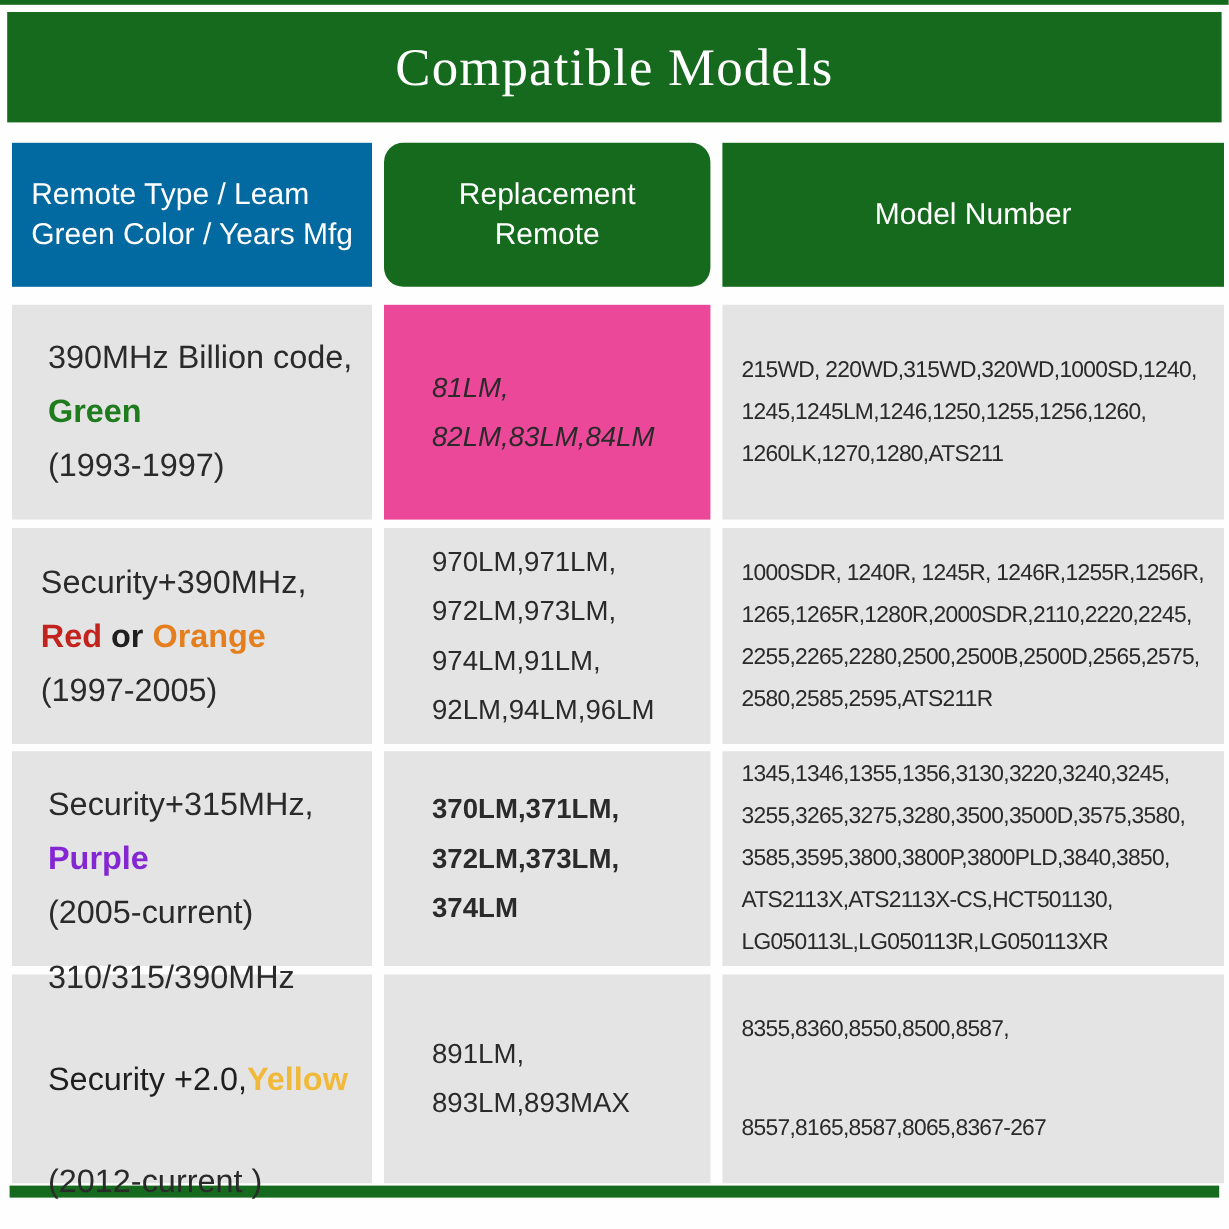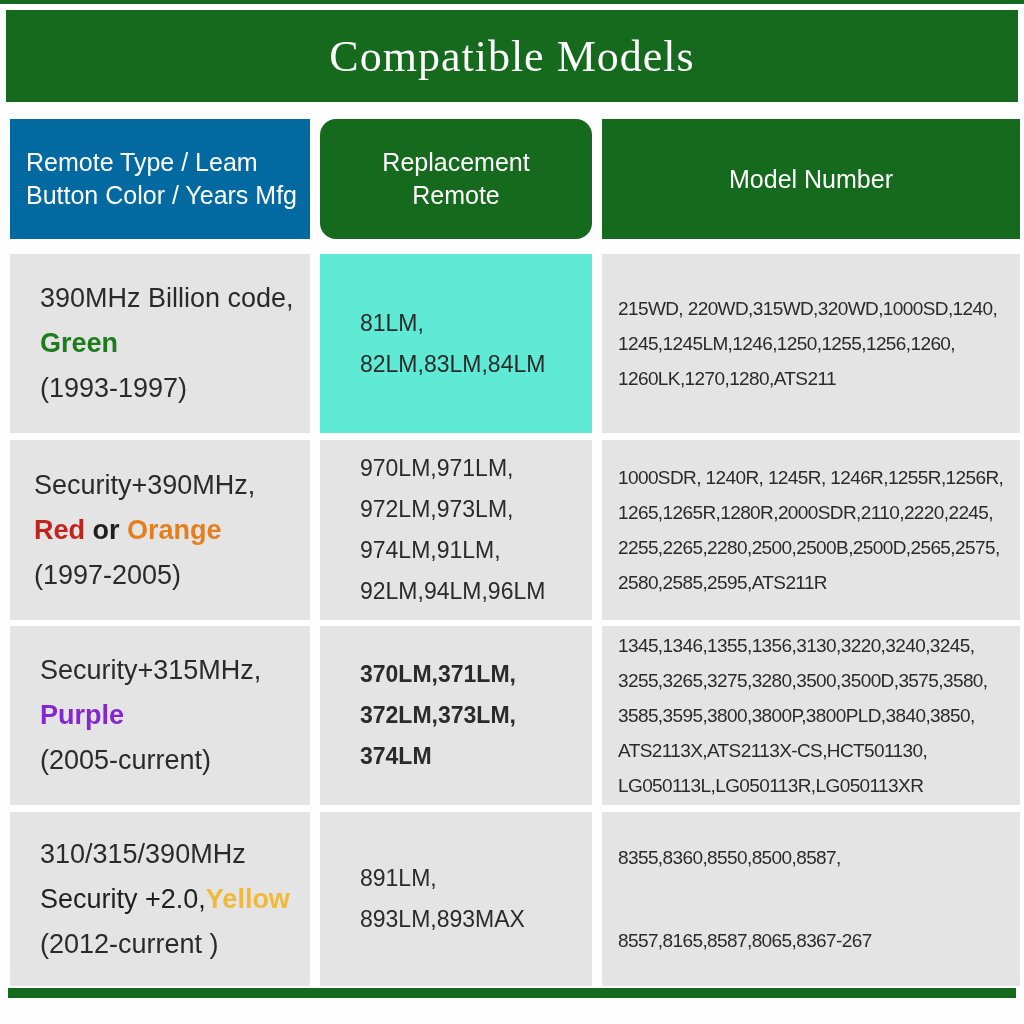--- a/index.html
+++ b/index.html
@@ -63,40 +63,40 @@
 
   <div class="banner" style="background-color: rgb(22, 106, 29);">
     <div class="banner-title">Compatible Models</div>
   </div>
 
   <div class="table">
 
     <div class="row">
       <div class="hcell c1" style="background-color: #0369a1;">
           <div>Remote Type / Leam</div>
-          <div>Button Color / Years Mfg</div>
+          <div>Green Color / Years Mfg</div>
         </div>
       <div class="hcell c2" style="background-color: rgb(22, 106, 29); border-radius: 16px;">
           <div>Replacement</div>
           <div>Remote</div>
         </div>
       <div class="hcell c3" style="background-color: rgb(22, 106, 29);">
           <div>Model Number</div>
         </div>
     </div>
 
     <div class="row drow1">
       <div class="dcell c1" style="background-color: rgb(228, 228, 228);">
         <div>390MHz Billion code,</div>
         <div>
           <span class="b" style="color: rgb(30, 123, 30);">Green</span>
         </div>
         <div>(1993-1997)</div>
       </div>
-      <div class="dcell c2" style="background-color: #5eead4;">
+      <div class="dcell c2" style="background-color: #ec4899; font-style: italic;">
           <div>81LM,</div>
           <div>82LM,83LM,84LM</div>
         </div>
       <div class="dcell c3" style="background-color: rgb(228, 228, 228);">
           <div>215WD, 220WD,315WD,320WD,1000SD,1240,</div>
           <div>1245,1245LM,1246,1250,1255,1256,1260,</div>
           <div>1260LK,1270,1280,ATS211</div>
         </div>
     </div>
 
@@ -138,21 +138,21 @@
       <div class="dcell c3" style="background-color: rgb(228, 228, 228);">
           <div>1345,1346,1355,1356,3130,3220,3240,3245,</div>
           <div>3255,3265,3275,3280,3500,3500D,3575,3580,</div>
           <div>3585,3595,3800,3800P,3800PLD,3840,3850,</div>
           <div>ATS2113X,ATS2113X-CS,HCT501130,</div>
           <div>LG050113L,LG050113R,LG050113XR</div>
         </div>
     </div>
 
     <div class="row drow4">
-      <div class="dcell c1" style="background-color: rgb(228, 228, 228);">
+      <div class="dcell c1" style="background-color: rgb(228, 228, 228); gap: 40px;">
         <div>310/315/390MHz</div>
         <div>
           <span style="color: rgb(31, 31, 31);">Security +2.0,</span><span class="b" style="color: rgb(241, 185, 58);">Yellow</span>
         </div>
         <div>(2012-current )</div>
       </div>
       <div class="dcell c2" style="background-color: rgb(228, 228, 228);">
           <div>891LM,</div>
           <div>893LM,893MAX</div>
         </div>

